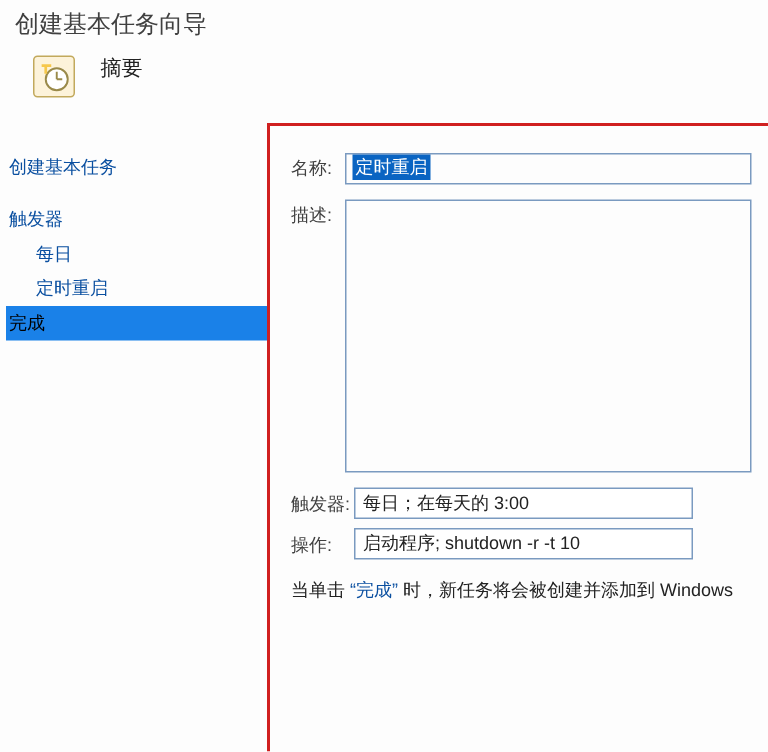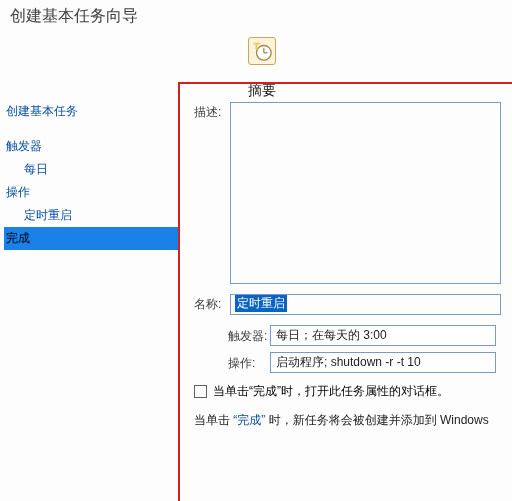--- a/index.html
+++ b/index.html
@@ -10,25 +10,23 @@
       background: #fdfdfd;
       color: #000;
     }
     .wizard-header {
       padding: 6px 10px 0 10px;
       height: 82px;
     }
     .wizard-title { font-size: 16px; color: #404040;}
     .summary-row {
       display: flex;
-      align-items: center;
       margin-top: 10px;
       gap: 17px;
       padding-left: 12px;
-      flex-direction: column;
     }
     .icon-box {
       width: 28px; height: 28px;
       background: #fdf3da;
       border: 1px solid #c2a95c;
       border-radius: 3px;
       position: relative;
       display:flex; align-items:center; justify-content:center;
     }
     .icon-box svg { width: 22px; height: 22px; }
@@ -73,21 +71,21 @@
       background:#0a64c2;
       color:#fff;
       padding: 1px 2px;
       line-height: 15px;
     }
     .desc-box {
       border: 1px solid #7a9ac0;
       height: 182px;
       width: 271px;
     }
-    .bottom-rows { margin-top: 8px; margin-left: 34px; }
+    .bottom-rows { margin-top: 8px; }
     .bottom-rows .row { margin-bottom: 6px; align-items:center;}
     .ro-box {
       border: 1px solid #7a9ac0;
       height: 21px;
       line-height: 19px;
       width: 226px;
       padding: 0 5px;
       color: #222;
       background: #fff;
       white-space: nowrap;
@@ -117,52 +115,47 @@
     </div>
     <div class="summary-text">摘要</div>
   </div>
 </div>
 
 <div class="main-area">
   <div class="sidebar">
     <div class="sb-top sb-item">创建基本任务</div>
     <div class="sb-item">触发器</div>
     <div class="sb-sub">每日</div>
-    <div class="sb-item">操作</div>
     <div class="sb-sub">定时重启</div>
     <div class="sb-item sb-selected">完成</div>
   </div>
 
   <div class="content-pane">
     <div class="row">
-      <div class="lbl">描述:</div>
-      <div class="desc-box"></div>
-    </div>
-    <div class="row">
       <div class="lbl">名称:</div>
       <div class="name-input">
         <span class="name-sel">定时重启</span>
       </div>
+    </div>
+    <div class="row">
+      <div class="lbl">描述:</div>
+      <div class="desc-box"></div>
     </div>
 
     <div class="bottom-rows">
       <div class="row">
         <div class="lbl2">触发器:</div>
         <div class="ro-box">每日；在每天的 3:00</div>
       </div>
       <div class="row">
         <div class="lbl2">操作:</div>
         <div class="ro-box">启动程序; shutdown -r -t 10</div>
       </div>
     </div>
 
-    <div class="chk-row">
-      <span class="chk"></span>
-      <span>当单击“完成”时，打开此任务属性的对话框。</span>
-    </div>
 
     <div class="info-line">
       <span>当单击</span>
       <span class="blue">“完成”</span>
       <span>时，新任务将会被创建并添加到 Windows</span>
     </div>
   </div>
 </div>
 
 </body></html>

